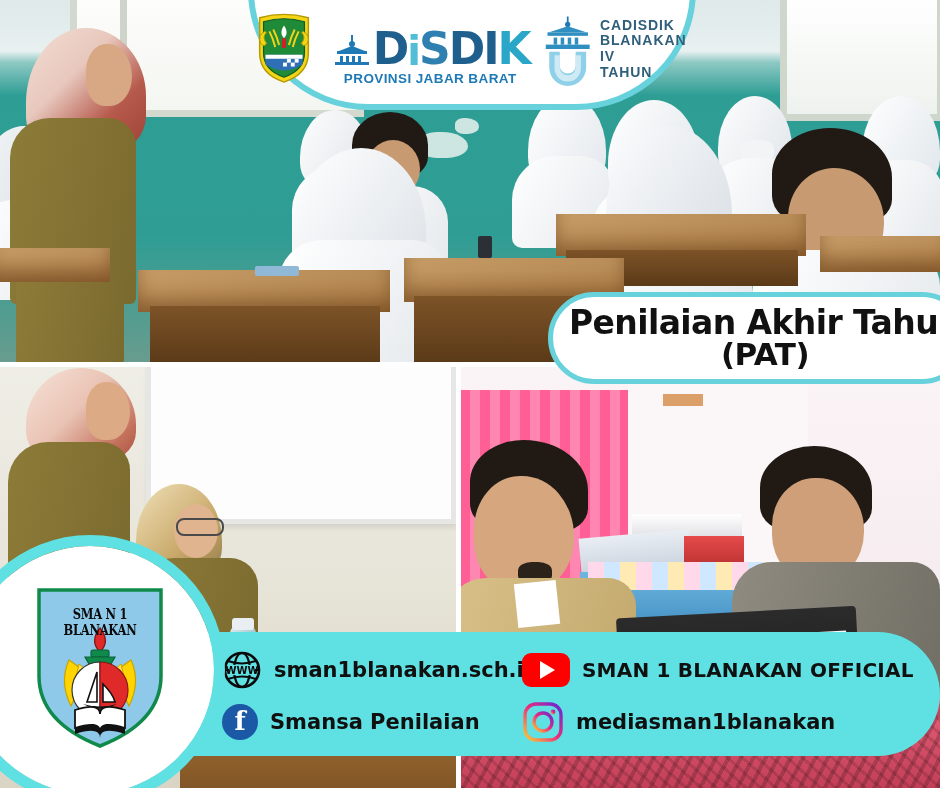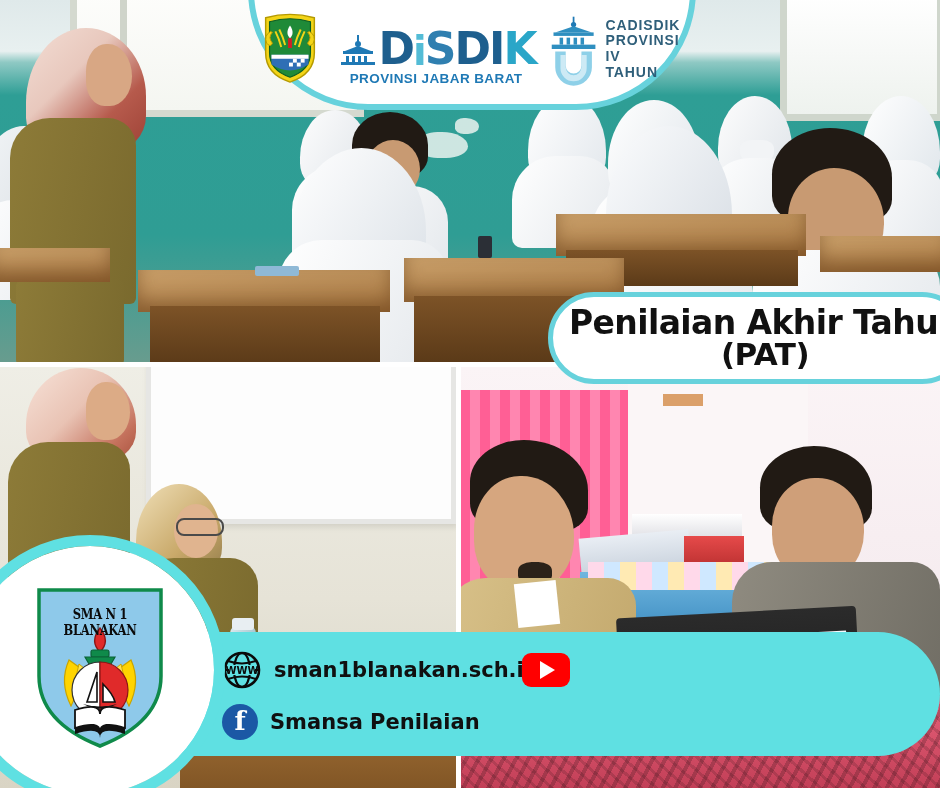--- a/index.html
+++ b/index.html
@@ -361,21 +361,21 @@
             <rect x="19" y="24" width="4" height="8"></rect>
           <rect x="27" y="24" width="4" height="8"></rect>
             <rect x="35" y="24" width="4" height="8"></rect>
           </g>
         <rect x="2" y="32" width="50" height="5" fill="#2f8fc0"></rect>
         <path d="M6 40 h12 v16 a9 9 0 0 0 18 0 v-16 h12 v18 a21 21 0 0 1 -42 0z" fill="#8ed0e8"></path>
         <path d="M12 44 h6 v14 a9 9 0 0 0 18 0 v-14 h6 v15 a15 15 0 0 1 -30 0z" fill="#d8eef7" opacity=".85"></path>
       </svg>
       <div class="cadisdik-lines">
         <span class="cad-line">CADISDIK</span>
-        <span class="cad-line">PROVINSI IV</span>
+        <span class="cad-line">BLANAKAN IV</span>
         <span class="cad-line">TAHUN</span>
       </div>
     </div>
   </div>
 
   <div id="title-pill">
     <div class="tp-inner">
       <div class="title-l1">Penilaian Akhir Tahun</div>
       <div class="title-l2">(PAT)</div>
     </div>
@@ -395,29 +395,45 @@
         <rect x="7" y="15" width="26" height="10" fill="#5FE0E2"></rect>
         <text x="20" y="24" font-family="DejaVu Sans, sans-serif" font-size="10" font-weight="bold" text-anchor="middle" fill="#0a0a0a">WWW</text>
       </svg>
       <span class="social-label">sman1blanakan.sch.id</span>
     </div>
 
     <div class="social-item">
       <div class="yt-box ic">
           <div class="yt-tri"></div>
         </div>
+      <span class="social-label caps">SMAN 1 BLANAKAN OFFICIAL</span>
     </div>
 
     <div class="social-item">
       <div class="fb-circle ic">
           <span class="fb-f">f</span>
         </div>
       <span class="social-label">Smansa Penilaian</span>
     </div>
 
+    <div class="social-item">
+      <svg class="ic" width="42" height="42" viewBox="0 0 42 42">
+        <defs>
+          <linearGradient id="igGrad" x1="0" y1="1" x2="1" y2="0">
+            <stop offset="0" stop-color="#F9CE34"></stop>
+              <stop offset="0.5" stop-color="#EE2A7B"></stop>
+            <stop offset="1" stop-color="#6228D7"></stop>
+          </linearGradient>
+        </defs>
+        <rect x="3" y="3" width="36" height="36" rx="11" fill="none" stroke="url(#igGrad)" stroke-width="3.4"></rect>
+        <circle cx="21" cy="21" r="9" fill="none" stroke="url(#igGrad)" stroke-width="3.4"></circle>
+        <circle cx="31" cy="11" r="2.4" fill="url(#igGrad)"></circle>
+      </svg>
+      <span class="social-label">mediasman1blanakan</span>
+    </div>
   </div>
 
   <div id="logo-badge">
     <div class="ring"></div>
 
     <div id="school-crest">
       <svg width="150" height="168" viewBox="0 0 150 168">
         <path d="M14 6 h122 v86 q0 46 -61 70 Q14 138 14 92 z" fill="#8ec9ea" stroke="#0f8a4a" stroke-width="3.5"></path>
 
         <path d="M75 44 c-8 10 -6 18 0 24 c6 -6 8 -14 0 -24z" fill="#e02a2a" stroke="#8d1515" stroke-width="1.4"></path>

